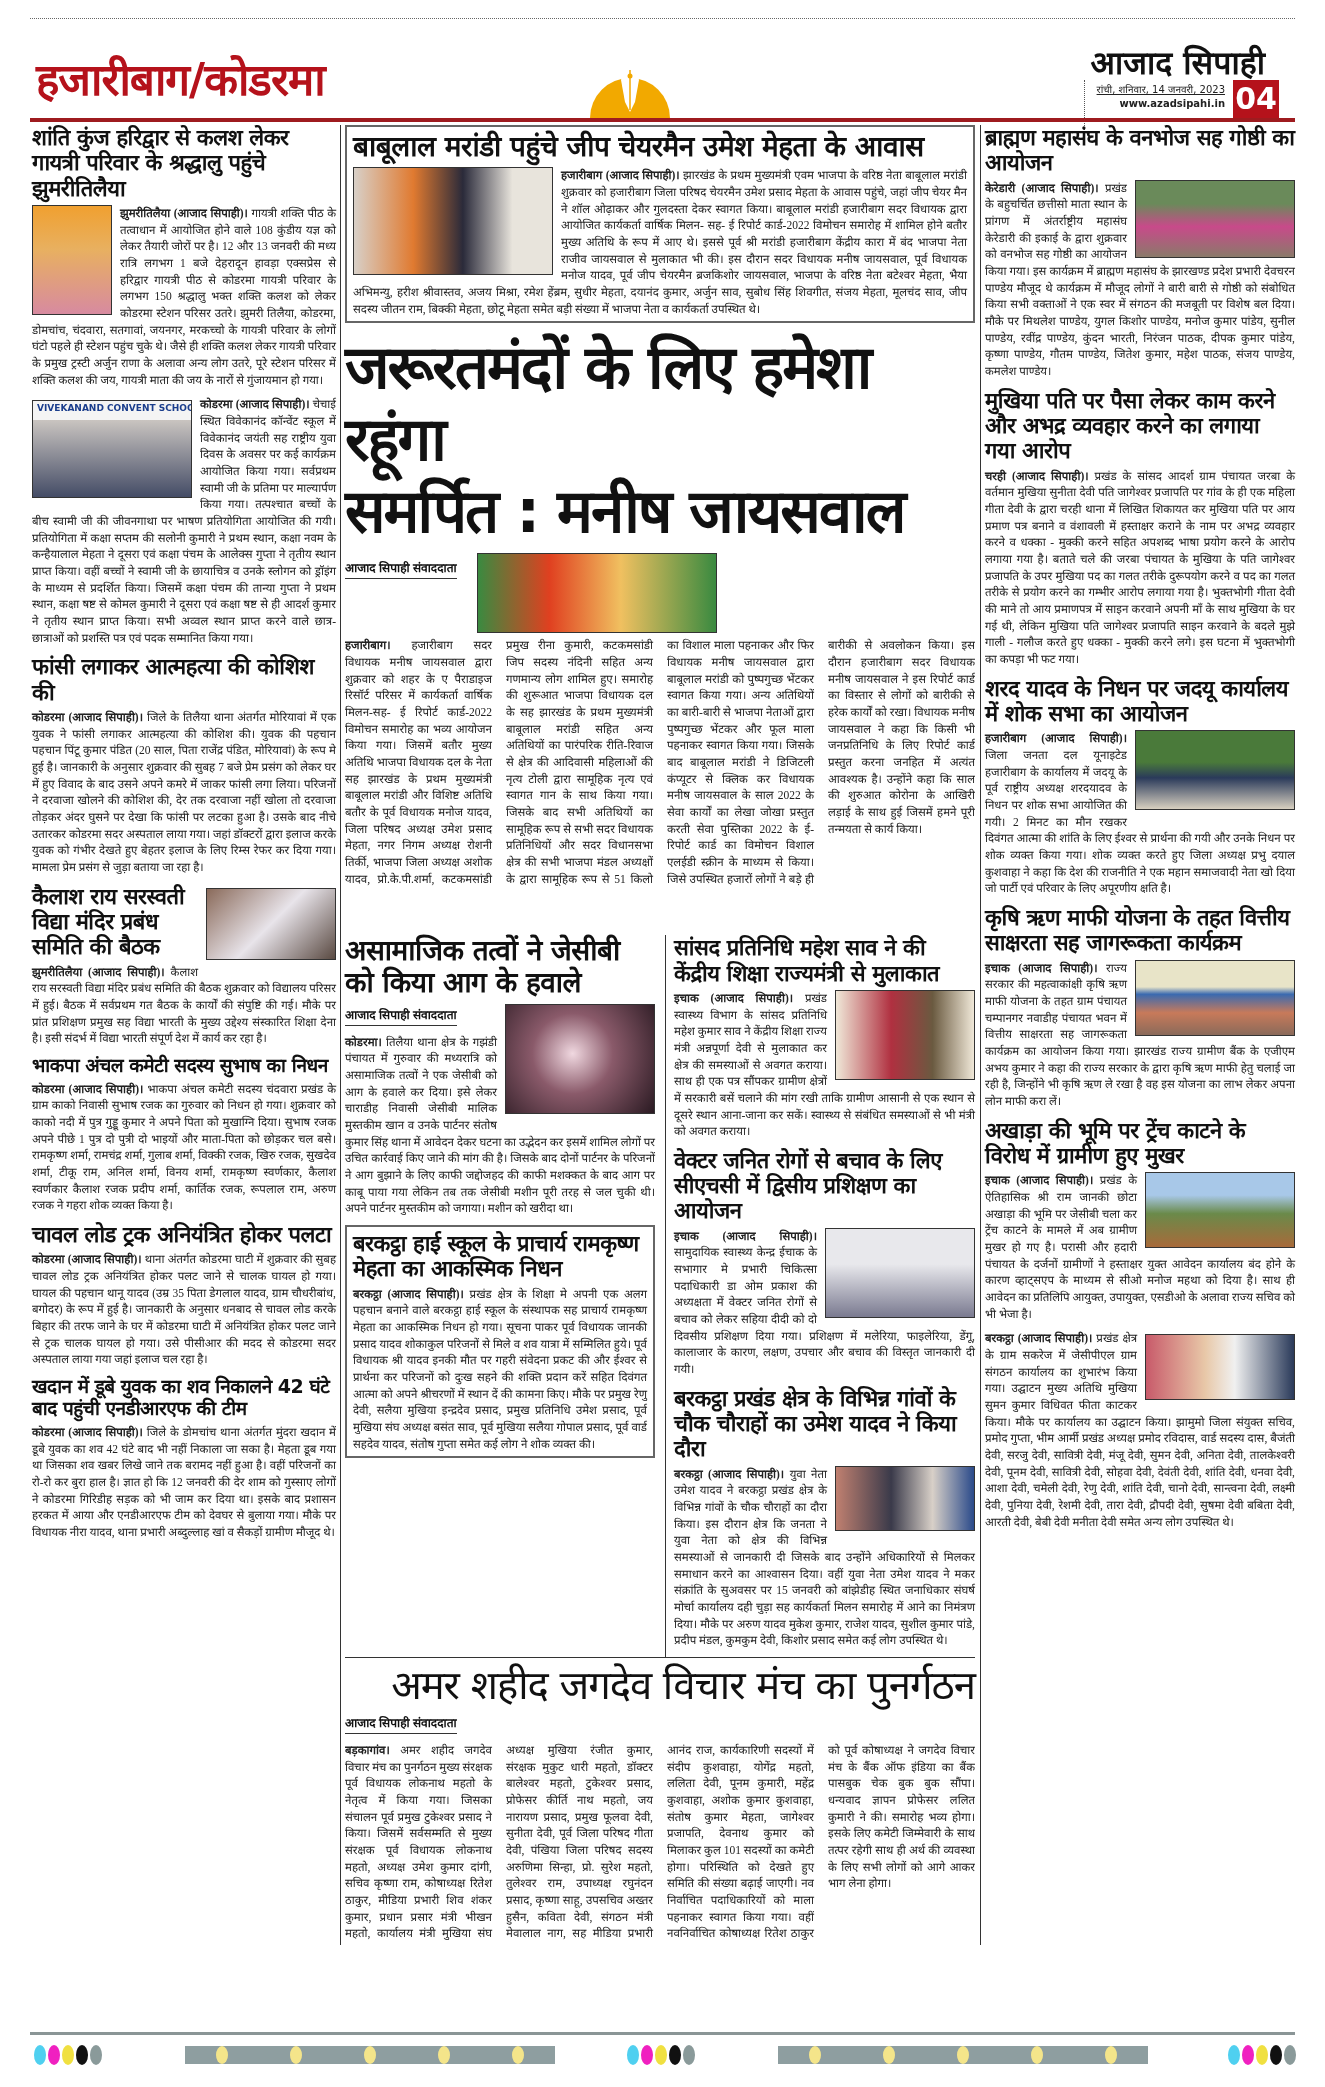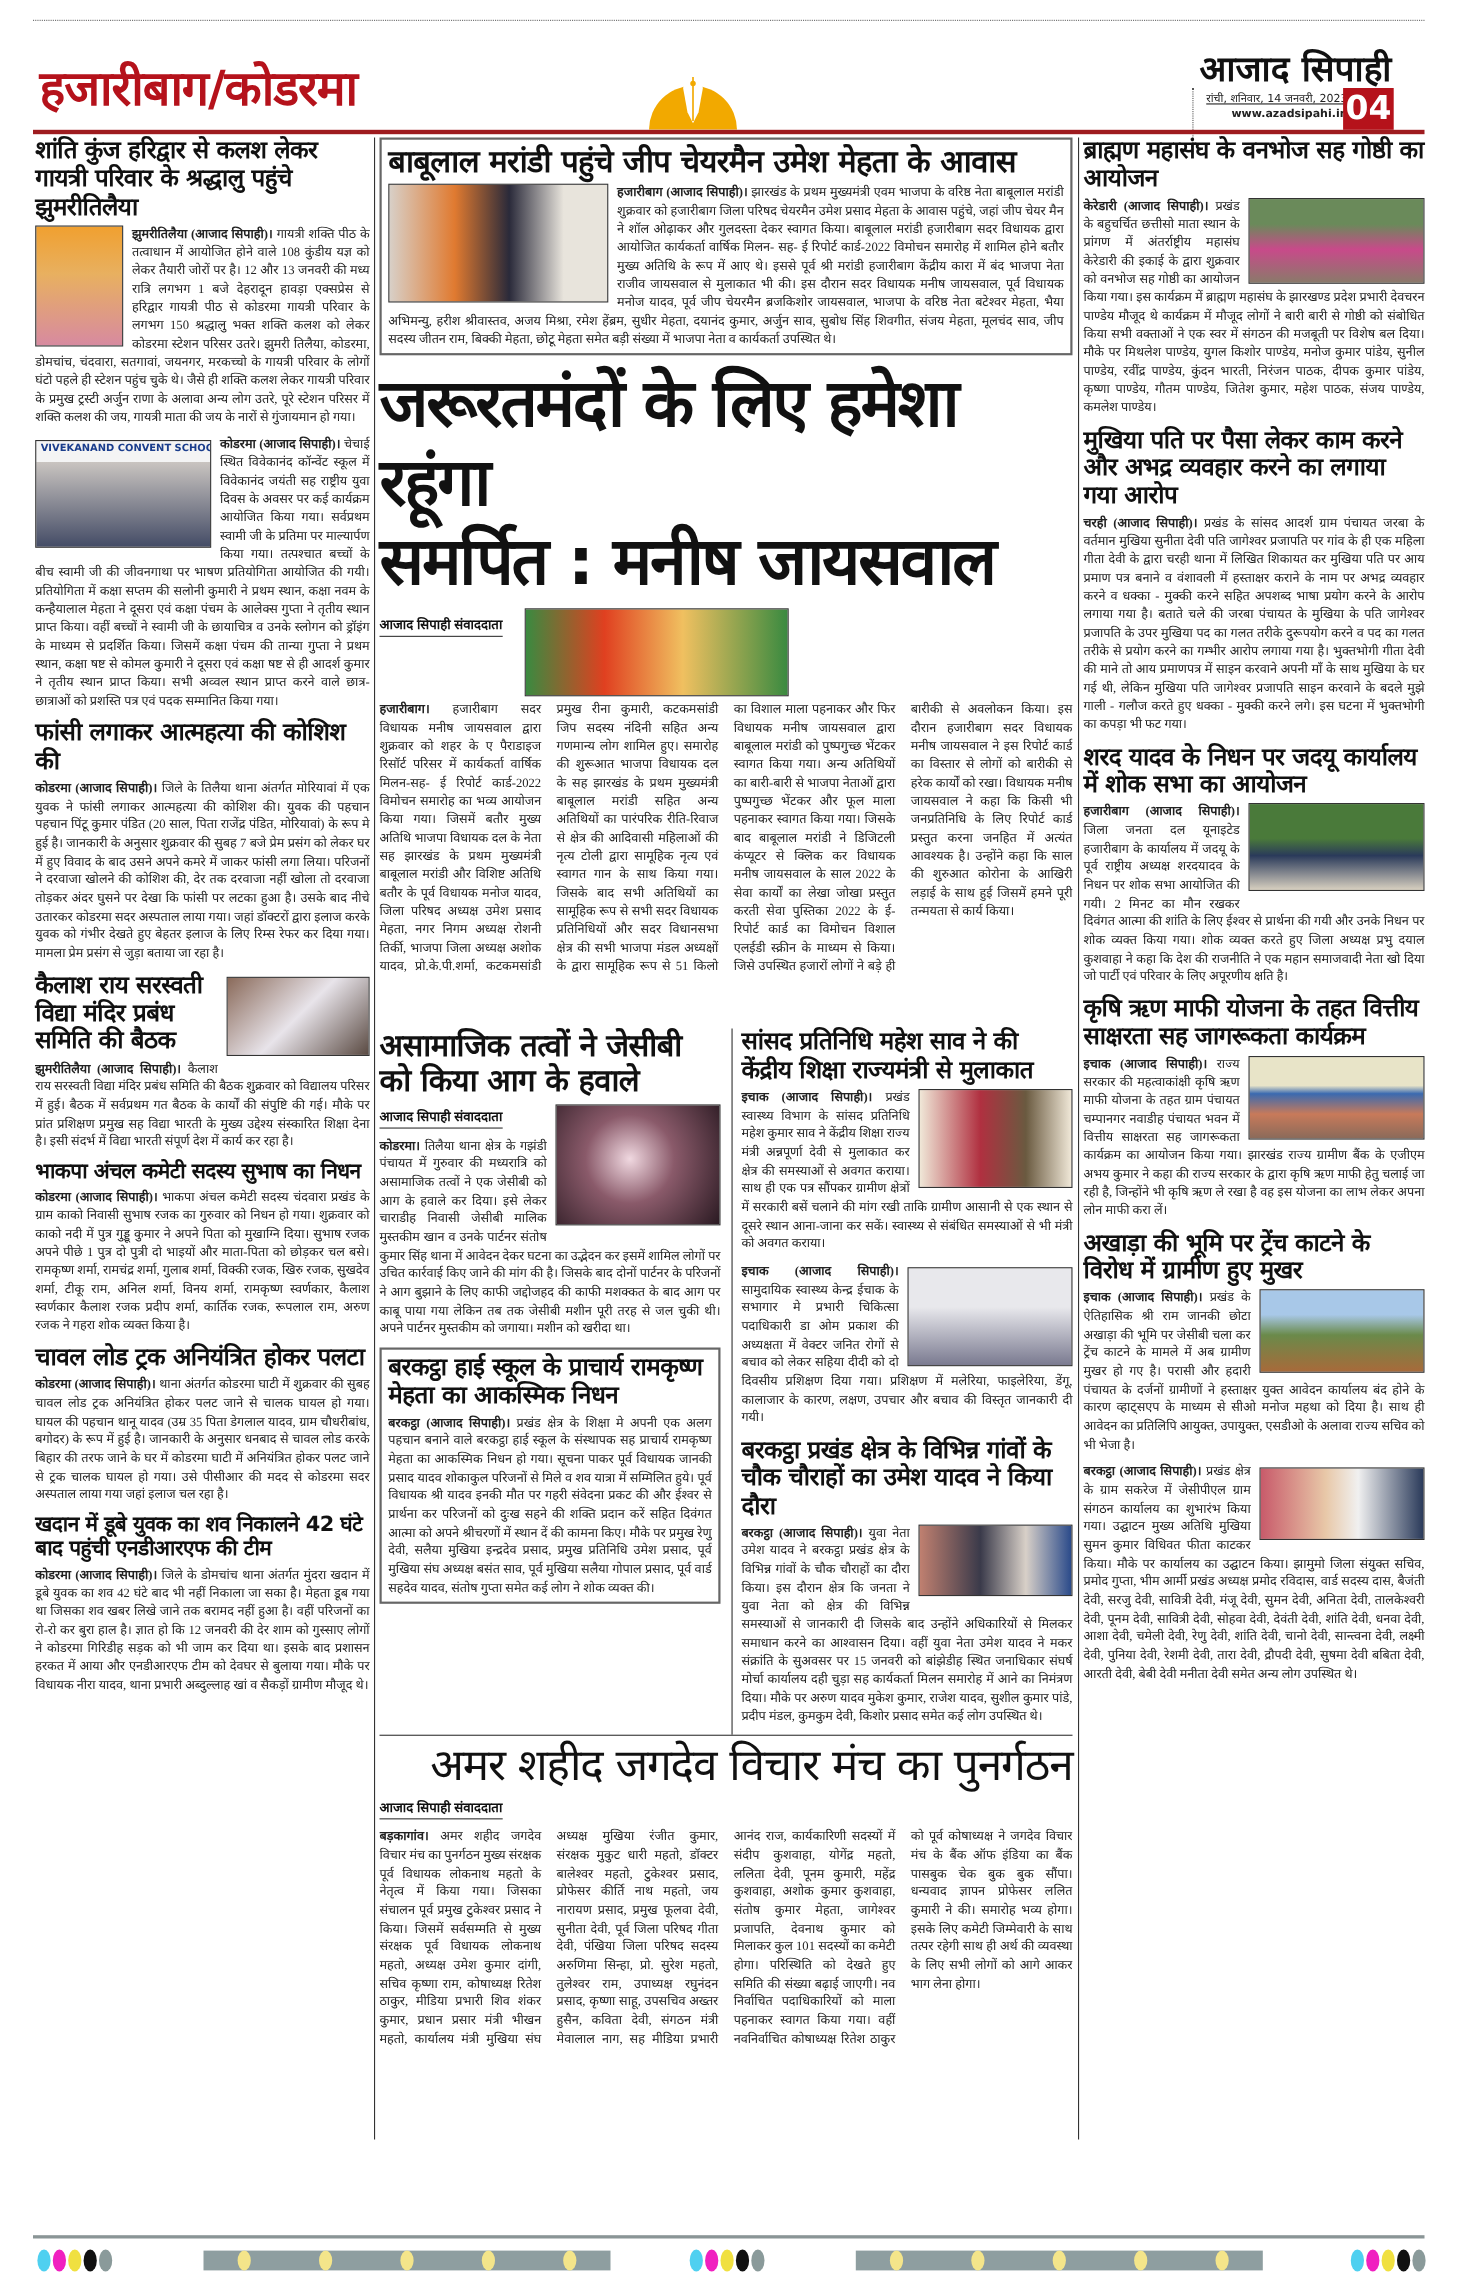--- a/index.html
+++ b/index.html
@@ -4,21 +4,21 @@
 <style>
   * { box-sizing: border-box; margin: 0; padding: 0; }
   body { width: 1325px; height: 2087px; background: #fff; font-family: "DejaVu Sans", sans-serif; color: #111; position: relative; overflow: hidden; }
   .dotline { position: absolute; left: 30px; right: 30px; top: 18px; border-top: 1px dotted #666; }
   .masthead { position: absolute; left: 30px; top: 40px; width: 1265px; height: 78px; }
   .section-title { position: absolute; left: 6px; top: 8px; font-family: "DejaVu Sans", sans-serif; font-weight: bold; font-size: 44px; color: #b5121b; letter-spacing: -1px; }
   .pen-logo { position: absolute; left: 555px; top: 0; width: 90px; height: 78px; }
   .paper-name { position: absolute; right: 30px; top: 0; font-family: "DejaVu Sans", sans-serif; font-weight: bold; font-size: 32px; color: #111; }
   .dateline { position: absolute; right: 70px; top: 42px; font-size: 10px; color: #222; text-decoration: underline; }
   .website { position: absolute; right: 70px; top: 58px; font-size: 10px; font-weight: bold; color: #222; }
-  .page-num { position: absolute; right: 28px; top: 40px; width: 46px; height: 38px; background: #b5121b; color: #fff; font-weight: bold; font-size: 30px; text-align: center; line-height: 38px; }
+  .page-num { position: absolute; right: 16px; top: 40px; width: 46px; height: 38px; background: #b5121b; color: #fff; font-weight: bold; font-size: 30px; text-align: center; line-height: 38px; }
   .masthead-rule { position: absolute; left: 30px; right: 30px; top: 118px; height: 4px; background: #9e1b1f; }
   .mast-divider { position: absolute; right: 210px; top: 40px; height: 60px; border-left: 1px dotted #555; }
 
   .col { position: absolute; top: 125px; }
   .col-left { left: 32px; width: 304px; }
   .col-mid { left: 345px; width: 630px; }
   .col-right { left: 985px; width: 310px; }
   .vrule { position: absolute; top: 125px; height: 1820px; border-left: 1px solid #333; }
 
   .article { position: relative; margin-bottom: 8px; }
@@ -146,20 +146,21 @@
       </div>
     </div>
     <div style="width:310px;border-left:1px solid #333;padding-left:8px;">
       <div class="article">
         <div class="hl hl-md">सांसद प्रतिनिधि महेश साव ने की केंद्रीय शिक्षा राज्यमंत्री से मुलाकात</div>
         <div class="photo-r" style="width:140px;height:90px;background:linear-gradient(90deg,#f0e8d8,#b03040 40%,#6a5a40 70%,#f0e8d8);"></div>
         <div class="body"><span class="dateline-tag">इचाक (आजाद सिपाही)।</span> <span>प्रखंड स्वास्थ्य विभाग के सांसद प्रतिनिधि महेश कुमार साव ने केंद्रीय शिक्षा राज्य मंत्री अन्नपूर्णा देवी से मुलाकात कर क्षेत्र की समस्याओं से अवगत कराया। साथ ही एक पत्र सौंपकर ग्रामीण क्षेत्रों में सरकारी बसें चलाने की मांग रखी ताकि ग्रामीण आसानी से एक स्थान से दूसरे स्थान आना-जाना कर सकें। स्वास्थ्य से संबंधित समस्याओं से भी मंत्री को अवगत कराया।</span></div>
         <div class="clear"></div>
       </div>
       <div class="article">
+        <div class="hl hl-md">वेक्टर जनित रोगों से बचाव के लिए सीएचसी में द्विसीय प्रशिक्षण का आयोजन</div>
         <div class="photo-r" style="width:150px;height:90px;background:linear-gradient(#e8e8ec 40%,#7a7a90);"></div>
         <div class="body"><span class="dateline-tag">इचाक (आजाद सिपाही)।</span> <span>सामुदायिक स्वास्थ्य केन्द्र ईचाक के सभागार मे प्रभारी चिकित्सा पदाधिकारी डा ओम प्रकाश की अध्यक्षता में वेक्टर जनित रोगों से बचाव को लेकर सहिया दीदी को दो दिवसीय प्रशिक्षण दिया गया। प्रशिक्षण में मलेरिया, फाइलेरिया, डेंगू, कालाजार के कारण, लक्षण, उपचार और बचाव की विस्तृत जानकारी दी गयी।</span></div>
         <div class="clear"></div>
       </div>
       <div class="article">
         <div class="hl hl-md">बरकट्ठा प्रखंड क्षेत्र के विभिन्न गांवों के चौक चौराहों का उमेश यादव ने किया दौरा</div>
         <div class="photo-r" style="width:140px;height:65px;background:linear-gradient(90deg,#c08070,#3a3a4a 40%,#d8d0c8 70%,#2a4a8a);"></div>
         <div class="body"><span class="dateline-tag">बरकट्ठा (आजाद सिपाही)।</span> <span>युवा नेता उमेश यादव ने बरकट्ठा प्रखंड क्षेत्र के विभिन्न गांवों के चौक चौराहों का दौरा किया। इस दौरान क्षेत्र कि जनता ने युवा नेता को क्षेत्र की विभिन्न समस्याओं से जानकारी दी जिसके बाद उन्होंने अधिकारियों से मिलकर समाधान करने का आश्वासन दिया। वहीं युवा नेता उमेश यादव ने मकर संक्रांति के सुअवसर पर 15 जनवरी को बांझेडीह स्थित जनाधिकार संघर्ष मोर्चा कार्यालय दही चुड़ा सह कार्यकर्ता मिलन समारोह में आने का निमंत्रण दिया। मौके पर अरुण यादव मुकेश कुमार, राजेश यादव, सुशील कुमार पांडे, प्रदीप मंडल, कुमकुम देवी, किशोर प्रसाद समेत कई लोग उपस्थित थे।</span></div>
         <div class="clear"></div>
       </div>

